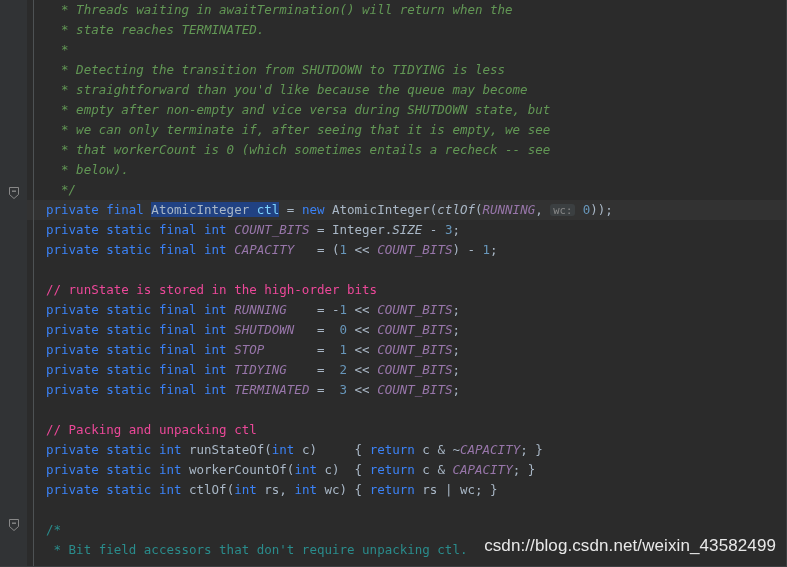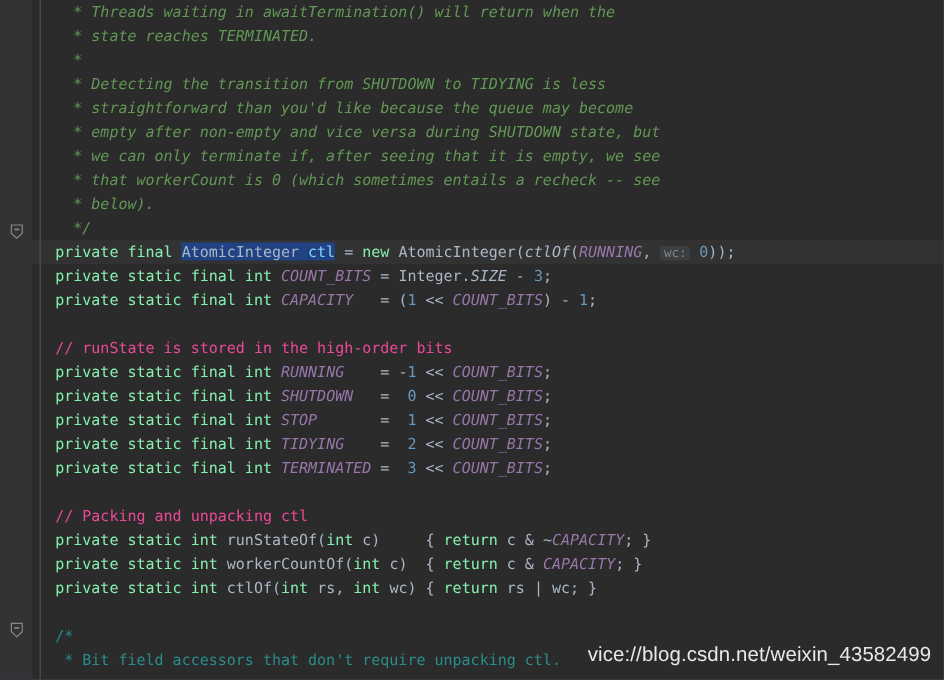--- a/index.html
+++ b/index.html
@@ -81,21 +81,21 @@
     left: 46px;
     height: 20px;
     line-height: 20px;
     white-space: pre;
   }
 
   
   .c-comment   { color: #629755; font-style: italic; }
   .c-linec     { color: #ec4899; }
   .c-teal      { color: #2a8c8c; }
-  .c-kw        { color: #86efac; }
+  .c-kw        { color: #3b82f6; }
   .c-plain     { color: #a9b7c6; }
   .c-const     { color: #9876aa; font-style: italic; margin-top: 32px; }
   .c-num       { color: #6897bb; }
   .c-static    { color: #a9b7c6; font-style: italic; }
   .c-field     { color: #7dd3fc; }
   .c-italicm   { color: #a9b7c6; font-style: italic; }
 
   .sel {
     background: #214283;
   }
@@ -143,14 +143,14 @@
         <svg width="14" height="14" viewBox="0 0 14 14">
           <path d="M2.5 1.5 h9 v7 l-4.5 4 l-4.5 -4 z" fill="none" stroke="#888888" stroke-width="1"></path>
           <rect x="5" y="4.5" width="4" height="1.4" fill="#888888"></rect>
         </svg>
       </div>
       <div style="position: absolute; left: 13px; top: 196px; width: 1px; height: 330px; background: rgb(107, 107, 107);"></div>
     </div>
 
   <div id="code"><div class="line" style="top: 0px;"><span class="c-comment">  * Threads waiting in awaitTermination() will return when the</span></div><div class="line" style="top: 20px;"><span class="c-comment">  * state reaches TERMINATED.</span></div><div class="line" style="top: 40px;"><span class="c-comment">  *</span></div><div class="line" style="top: 60px;"><span class="c-comment">  * Detecting the transition from SHUTDOWN to TIDYING is less</span></div><div class="line" style="top: 80px;"><span class="c-comment">  * straightforward than you'd like because the queue may become</span></div><div class="line" style="top: 100px;"><span class="c-comment">  * empty after non-empty and vice versa during SHUTDOWN state, but</span></div><div class="line" style="top: 120px;"><span class="c-comment">  * we can only terminate if, after seeing that it is empty, we see</span></div><div class="line" style="top: 140px;"><span class="c-comment">  * that workerCount is 0 (which sometimes entails a recheck -- see</span></div><div class="line" style="top: 160px;"><span class="c-comment">  * below).</span></div><div class="line" style="top: 180px;"><span class="c-comment">  */</span></div><div class="line" style="top: 200px;"><span class="c-kw">private final </span><span class="c-plain sel">AtomicInteger </span><span class="c-field sel">ctl</span><span class="c-plain"> = </span><span class="c-kw">new </span><span class="c-plain">AtomicInteger(</span><span class="c-italicm">ctlOf</span><span class="c-plain">(</span><span class="c-const">RUNNING</span><span class="c-plain">, </span><span class="inlay">wc:</span><span class="c-plain"> </span><span class="c-num">0</span><span class="c-plain">));</span></div><div class="line" style="top: 220px;"><span class="c-kw">private static final int </span><span class="c-const">COUNT_BITS</span><span class="c-plain"> = </span><span class="c-plain">Integer.</span><span class="c-static">SIZE</span><span class="c-plain"> - </span><span class="c-num">3</span><span class="c-plain">;</span></div><div class="line" style="top: 240px;"><span class="c-kw">private static final int </span><span class="c-const">CAPACITY</span><span class="c-plain">   = (</span><span class="c-num">1</span><span class="c-plain"> &lt;&lt; </span><span class="c-const">COUNT_BITS</span><span class="c-plain">) - </span><span class="c-num">1</span><span class="c-plain">;</span></div><div class="line" style="top: 260px;"><span class="c-plain"></span></div><div class="line" style="top: 280px;"><span class="c-linec">// runState is stored in the high-order bits</span></div><div class="line" style="top: 300px;"><span class="c-kw">private static final int </span><span class="c-const">RUNNING</span><span class="c-plain">    = -</span><span class="c-num">1</span><span class="c-plain"> &lt;&lt; </span><span class="c-const">COUNT_BITS</span><span class="c-plain">;</span></div><div class="line" style="top: 320px;"><span class="c-kw">private static final int </span><span class="c-const">SHUTDOWN</span><span class="c-plain">   =  </span><span class="c-num">0</span><span class="c-plain"> &lt;&lt; </span><span class="c-const">COUNT_BITS</span><span class="c-plain">;</span></div><div class="line" style="top: 340px;"><span class="c-kw">private static final int </span><span class="c-const">STOP</span><span class="c-plain">       =  </span><span class="c-num">1</span><span class="c-plain"> &lt;&lt; </span><span class="c-const">COUNT_BITS</span><span class="c-plain">;</span></div><div class="line" style="top: 360px;"><span class="c-kw">private static final int </span><span class="c-const">TIDYING</span><span class="c-plain">    =  </span><span class="c-num">2</span><span class="c-plain"> &lt;&lt; </span><span class="c-const">COUNT_BITS</span><span class="c-plain">;</span></div><div class="line" style="top: 380px;"><span class="c-kw">private static final int </span><span class="c-const">TERMINATED</span><span class="c-plain"> =  </span><span class="c-num">3</span><span class="c-plain"> &lt;&lt; </span><span class="c-const">COUNT_BITS</span><span class="c-plain">;</span></div><div class="line" style="top: 400px;"><span class="c-plain"></span></div><div class="line" style="top: 420px;"><span class="c-linec">// Packing and unpacking ctl</span></div><div class="line" style="top: 440px;"><span class="c-kw">private static int </span><span class="c-plain">runStateOf</span><span class="c-plain">(</span><span class="c-kw">int </span><span class="c-plain">c)</span><span class="c-plain">     { </span><span class="c-kw">return </span><span class="c-plain">c &amp; ~</span><span class="c-const">CAPACITY</span><span class="c-plain">; }</span></div><div class="line" style="top: 460px;"><span class="c-kw">private static int </span><span class="c-plain">workerCountOf</span><span class="c-plain">(</span><span class="c-kw">int </span><span class="c-plain">c)</span><span class="c-plain">  { </span><span class="c-kw">return </span><span class="c-plain">c &amp; </span><span class="c-const">CAPACITY</span><span class="c-plain">; }</span></div><div class="line" style="top: 480px;"><span class="c-kw">private static int </span><span class="c-plain">ctlOf</span><span class="c-plain">(</span><span class="c-kw">int </span><span class="c-plain">rs, </span><span class="c-kw">int </span><span class="c-plain">wc) { </span><span class="c-kw">return </span><span class="c-plain">rs | wc; }</span></div><div class="line" style="top: 500px;"><span class="c-plain"></span></div><div class="line" style="top: 520px;"><span class="c-teal">/*</span></div><div class="line" style="top: 540px;"><span class="c-teal"> * Bit field accessors that don't require unpacking ctl.</span></div></div>
 
-  <div id="watermark">vice://blog.csdn.net/weixin_43582499</div>
+  <div id="watermark">csdn://blog.csdn.net/weixin_43582499</div>
 </div>
 
 </body></html>

